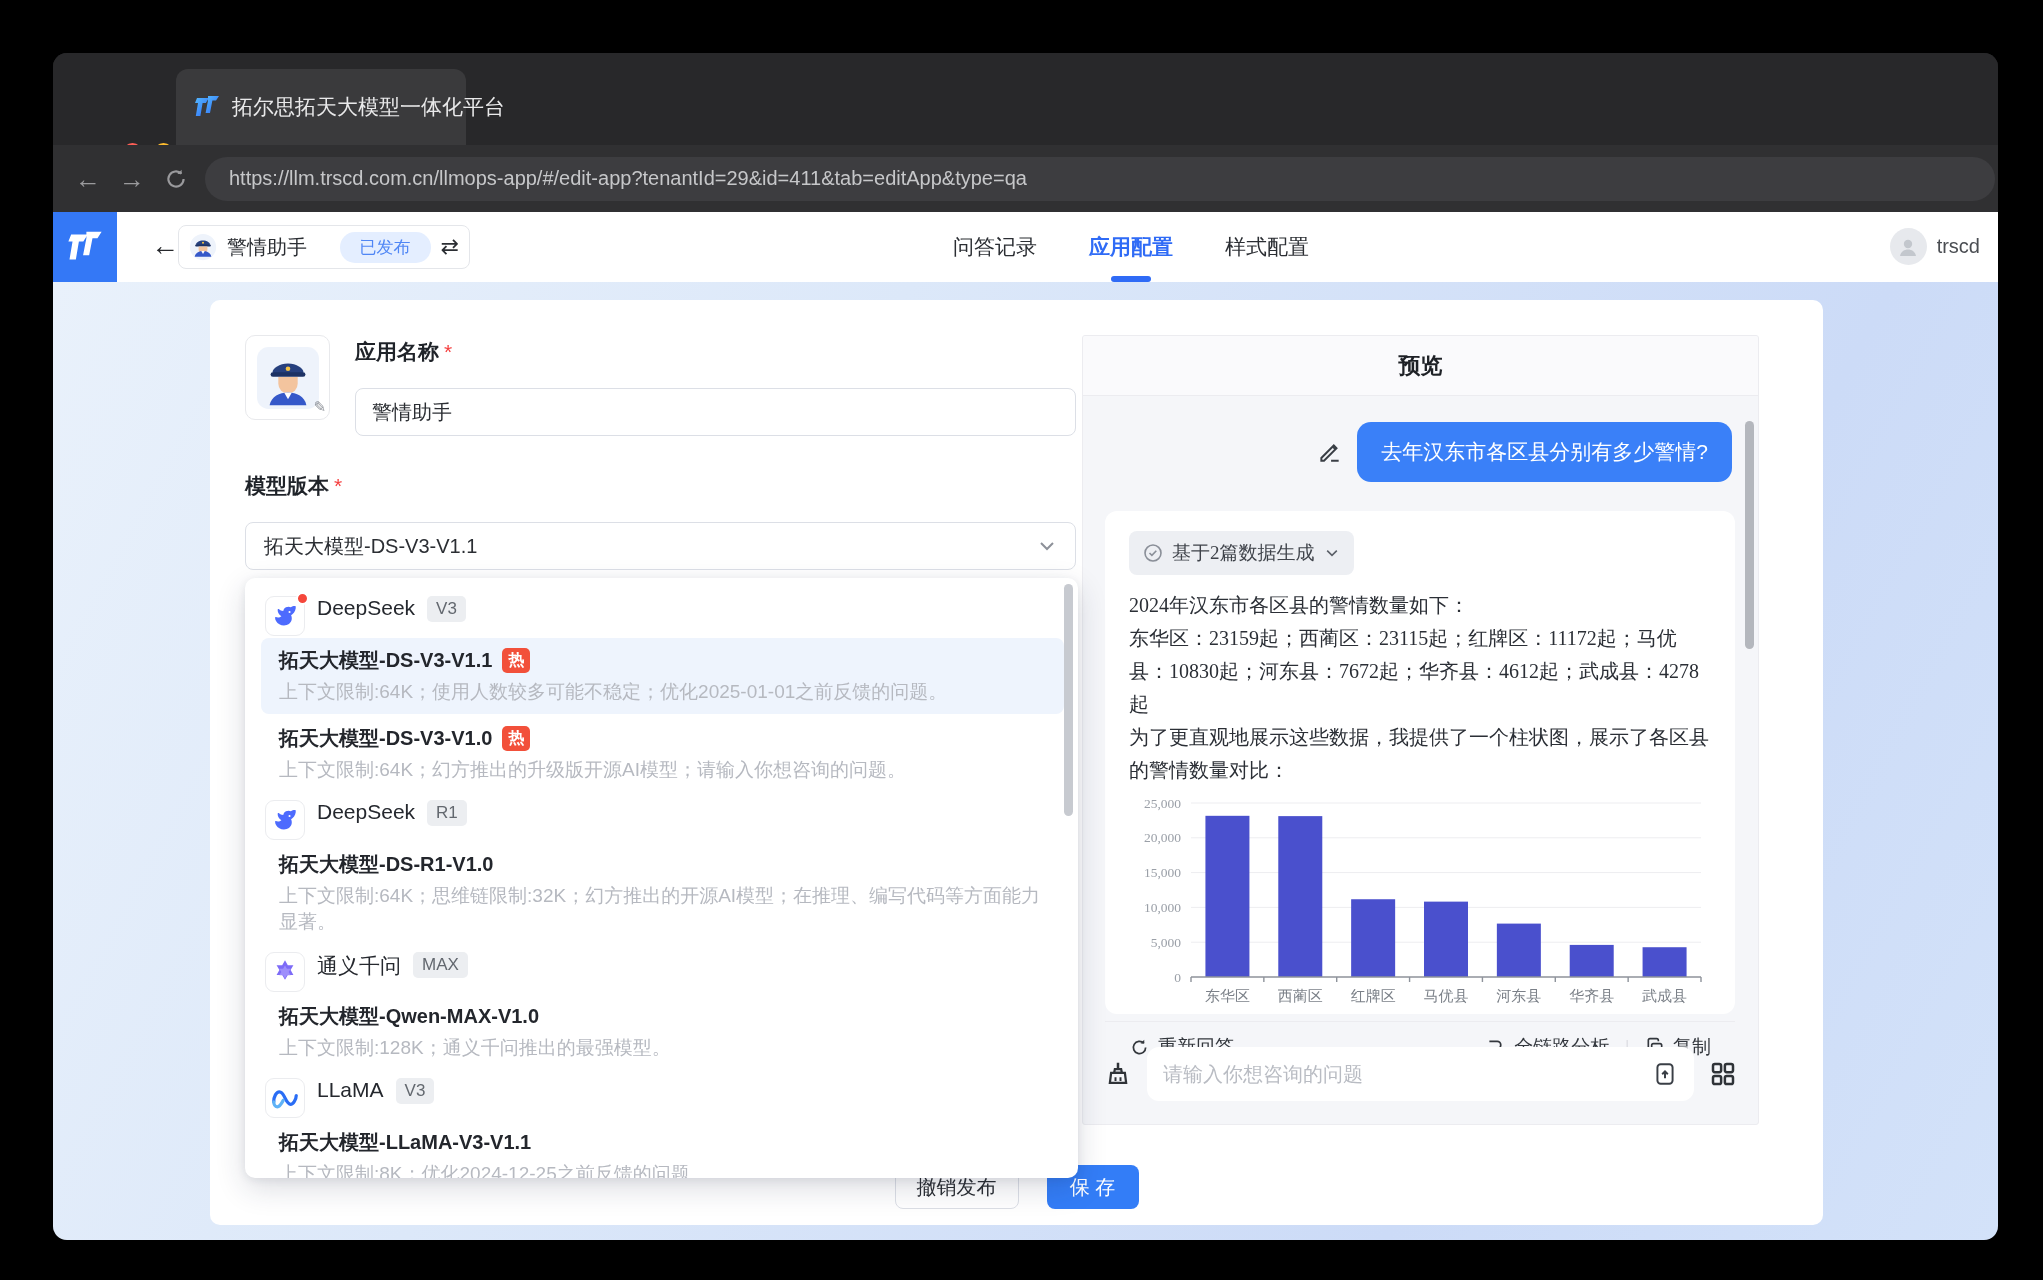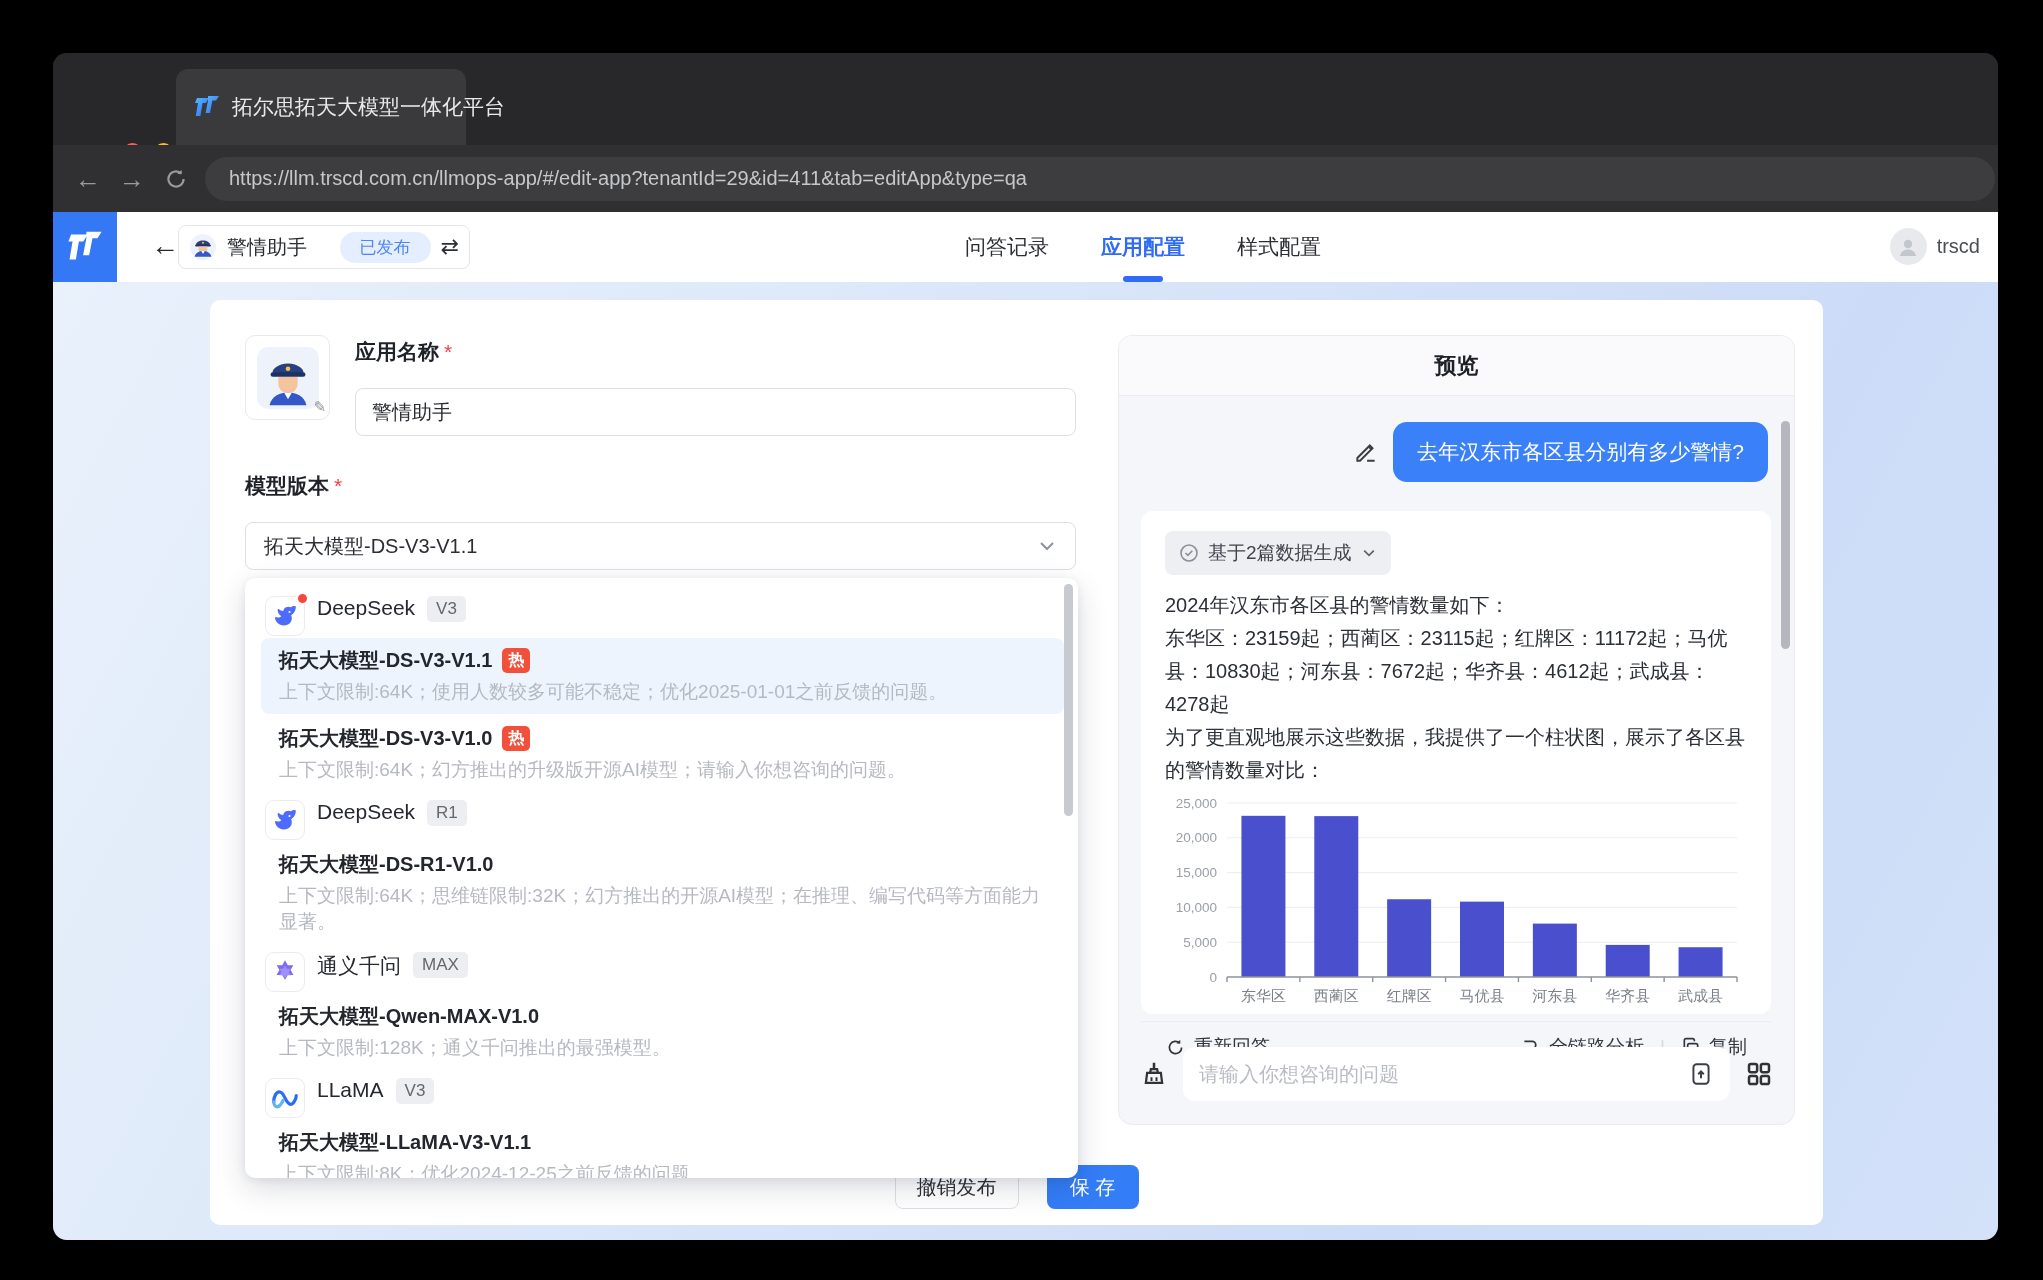--- a/index.html
+++ b/index.html
@@ -20,21 +20,21 @@
   .urltext { color:#c6c7c9; font-size:20px; white-space:nowrap; overflow:hidden; }
 
   
   .appheader { position:absolute; left:0; top:159px; width:100%; height:70px; background:#fff; }
   .logo-sq { position:absolute; left:0; top:0; width:64px; height:70px; background:#3478f6; display:flex; align-items:center; justify-content:center; }
   .backarrow { position:absolute; left:98px; top:18px; font-size:28px; color:#26282c; }
   .appsel { position:absolute; left:125px; top:13px; width:292px; height:44px; border:1px solid #e4e6ea; border-radius:8px; background:#fff; display:flex; align-items:center; padding:0 10px; gap:10px; }
   .appsel-name { font-size:20px; color:#2b2e33; flex:1; }
   .pub-badge { background:#e4eeff; color:#4f86f5; font-size:17px; padding:4px 20px; border-radius:15px; white-space:nowrap; }
   .swap { font-size:22px; color:#2b2e33; }
-  .header-tabs { position:absolute; left:900px; top:0; height:70px; display:flex; gap:52px; align-items:flex-end;margin-left:12px; }
+  .header-tabs { position:absolute; left:900px; top:0; height:70px; display:flex; gap:52px; align-items:flex-end; }
   .htab { font-size:21px; color:#2b2e33; position:relative; height:70px; display:flex; align-items:center; cursor:pointer; }
   .htab.active { color:#2f6bf6; font-weight:bold; }
   .htab.active::after { content:""; position:absolute; left:50%; transform:translateX(-50%); bottom:0; width:40px; height:6px; border-radius:3px; background:#2f6bf6; }
   .userbox { position:absolute; right:18px; top:16px; display:flex; align-items:center; gap:10px; }
   .uavatar { width:37px; height:37px; border-radius:50%; background:#e7e9ed; display:flex; align-items:center; justify-content:center; }
   .uname { font-size:20px; color:#4a4d52; }
 
   
   .main { position:absolute; left:0; top:229px; width:100%; height:958px;
     background: radial-gradient(600px 300px at 30% 30%, rgba(255,255,255,.5), rgba(255,255,255,0) 70%),
@@ -58,26 +58,26 @@
   .dd-dot { position:absolute; right:-5px; top:-5px; width:13px; height:13px; border-radius:50%; background:#f5473b; border:2px solid #fff; }
   .dd-gname { font-size:21px; color:#25282e; }
   .dd-gbadge { background:#eceef1; color:#63686f; font-size:17px; padding:3px 9px; border-radius:5px; }
   .dd-opt { padding:9px 18px; border-radius:8px; margin:0 4px 2px 4px; }
   .dd-opt.selected { background:#eef4fd; }
   .dd-title { font-size:20px; font-weight:bold; color:#23262c; display:flex; align-items:center; gap:10px; }
   .hotbadge { background:#f2503a; color:#fff; font-size:16px; font-weight:bold; padding:2px 6px; border-radius:5px; }
   .dd-desc { font-size:19px; color:#b6b9c0; margin-top:5px; }
 
   
-  .preview { position:absolute; left:908px; top:35px; width:677px; height:790px; border:1px solid #ececf0; border-radius:14px; background:#f5f6f9; overflow:hidden; }
+  .preview { position:absolute; left:872px; top:35px; width:677px; height:790px; border:1px solid #ececf0; border-radius:3px; background:#f5f6f9; overflow:hidden; }
   .pv-head { height:60px; background:#fafafc; border-bottom:1px solid #ececf0; display:flex; align-items:center; justify-content:center; font-size:22px; font-weight:bold; color:#1e2126; }
   .pv-scroll { position:absolute; right:4px; top:85px; width:9px; height:228px; border-radius:5px; background:#b4b7bd; }
   .bubble-row { position:absolute; left:0; top:86px; width:100%; display:flex; justify-content:flex-end; align-items:center; gap:14px; padding-right:26px; }
   .bubble { background:#3a80f8; color:#fff; font-size:21px; border-radius:14px; padding:16px 24px; max-width:520px; }
-  .ans-card { position:absolute; left:22px; top:175px; width:630px; height:503px; background:#fff; border-radius:12px; padding:20px 24px; }
+  .ans-card { position:absolute; left:22px; top:175px; width:630px; height:503px; background:#fff; border-radius:12px; padding:20px 24px;font-family:Liberation Serif, serif; }
   .src-pill { display:inline-flex; align-items:center; gap:9px; background:#edeff3; border-radius:8px; padding:9px 14px; font-size:19px; color:#3f434a; }
   .ans-text { margin-top:14px; font-size:20px; color:#2b2f36; line-height:33px; }
   .ans-text p { margin:0; }
   .chartwrap { margin-top:4px; }
   .ans-divider { border-top:1px solid #ececf0; margin:2px -24px 0 -24px; }
   .ans-footer { display:flex; align-items:center; margin-top:12px; font-size:19px; color:#33373d; }
   .af-left { display:flex; align-items:center; gap:8px; }
   .af-right { margin-left:auto; display:flex; align-items:center; gap:10px; }
   .af-sep { color:#d5d7dc; margin:0 6px; }
   .inputrow { position:absolute; left:0; bottom:0; width:100%; height:100px; display:flex; align-items:center; padding:0 20px; gap:14px; }

